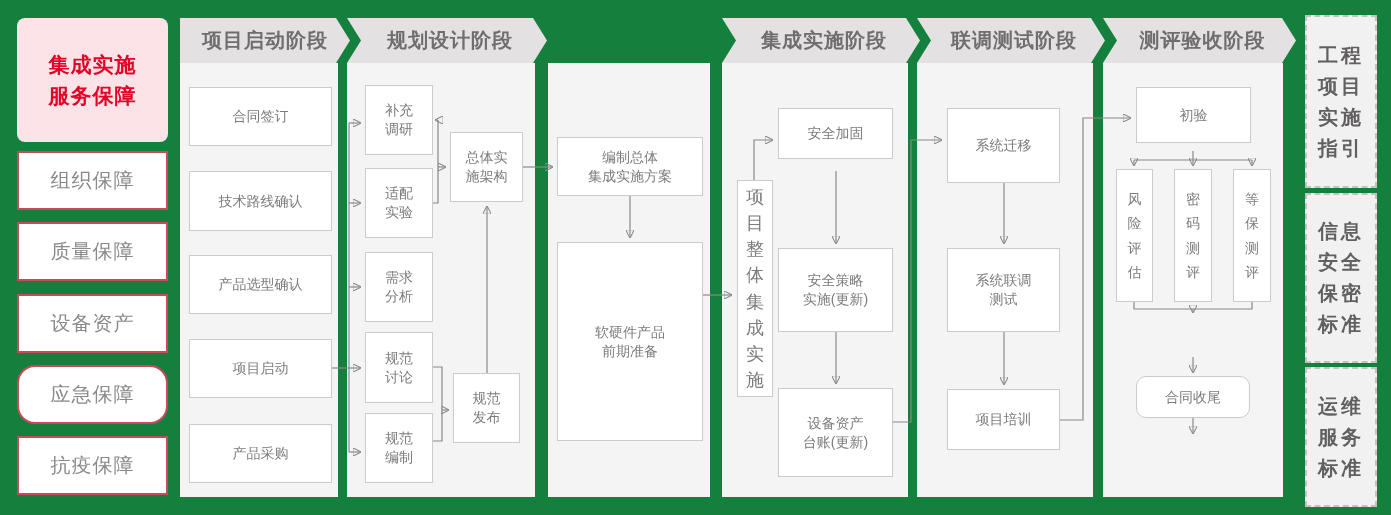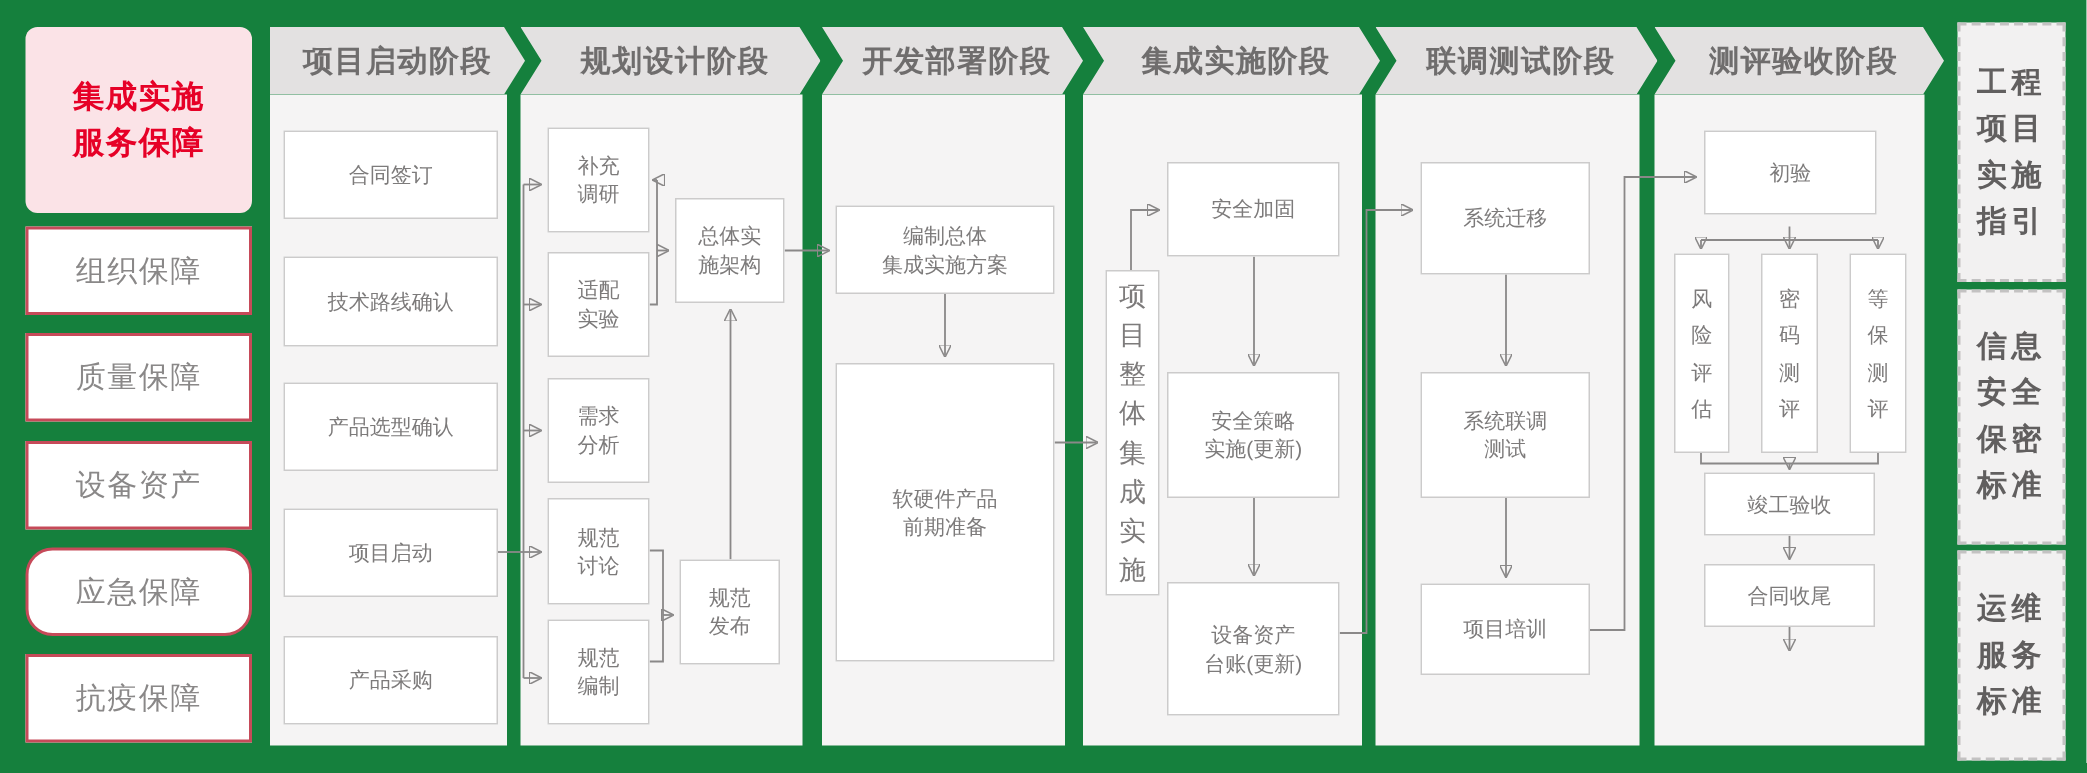--- a/index.html
+++ b/index.html
@@ -48,21 +48,20 @@
 
   <div class="colbg" style="left:180px;width:158px;"></div>
   <div class="colbg" style="left:347px;width:188px;"></div>
   <div class="colbg" style="left:548px;width:162px;"></div>
   <div class="colbg" style="left:722px;width:186px;"></div>
   <div class="colbg" style="left:917px;width:176px;"></div>
   <div class="colbg" style="left:1103px;width:180px;"></div>
 
   <div class="phase-header first" style="left:180px;width:170px;">项目启动阶段</div>
   <div class="phase-header" style="left:347px;width:200px;">规划设计阶段</div>
-  <div class="phase-header" style="left:548px;width:174px;">开发部署阶段</div>
   <div class="phase-header" style="left:722px;width:198px;">集成实施阶段</div>
   <div class="phase-header" style="left:917px;width:188px;">联调测试阶段</div>
   <div class="phase-header" style="left:1103px;width:193px;">测评验收阶段</div>
 
   <div class="side-title">集成实施
 服务保障</div>
   <div class="side-item" style="top:151px;">组织保障</div>
   <div class="side-item" style="top:222px;">质量保障</div>
   <div class="side-item" style="top:294px;">设备资产</div>
   <div class="side-item" style="top:365px;border-radius:18px;">应急保障</div>
@@ -95,21 +94,21 @@
 前期准备</div>
 
   <div class="node vnode" style="left:737px;top:180px;width:36px;height:217px;font-size:18px;line-height:1.45;">项
 目
 整
 体
 集
 成
 实
 施</div>
-  <div class="node" style="left:778px;top:108px;width:115px;height:63px;">安全加固</div>
+  <div class="node" style="left:778px;top:108px;width:115px;height:51px;">安全加固</div>
   <div class="node" style="left:778px;top:248px;width:115px;height:84px;">安全策略
 实施(更新)</div>
   <div class="node" style="left:778px;top:388px;width:115px;height:89px;">设备资产
 台账(更新)</div>
 
   <div class="node" style="left:947px;top:108px;width:113px;height:75px;">系统迁移</div>
   <div class="node" style="left:947px;top:248px;width:113px;height:84px;">系统联调
 测试</div>
   <div class="node" style="left:947px;top:389px;width:113px;height:61px;">项目培训</div>
 
@@ -119,22 +118,21 @@
 评
 估</div>
   <div class="node vnode" style="left:1174px;top:169px;width:38px;height:133px;">密
 码
 测
 评</div>
   <div class="node vnode" style="left:1233px;top:169px;width:38px;height:133px;">等
 保
 测
 评</div>
-  <div class="node" style="left:1136px;top:315px;width:114px;height:42px;">竣工验收</div>
-  <div class="node" style="left:1136px;top:376px;width:114px;height:42px;">合同收尾</div>
+  <div class="node" style="left:1136px;top:376px;width:114px;height:42px;border-radius:10px;">合同收尾</div>
 
   <div class="standard" style="top:15px;height:173px;">工程
 项目
 实施
 指引</div>
   <div class="standard" style="top:193px;height:170px;">信息
 安全
 保密
 标准</div>
   <div class="standard" style="top:367px;height:140px;">运维

